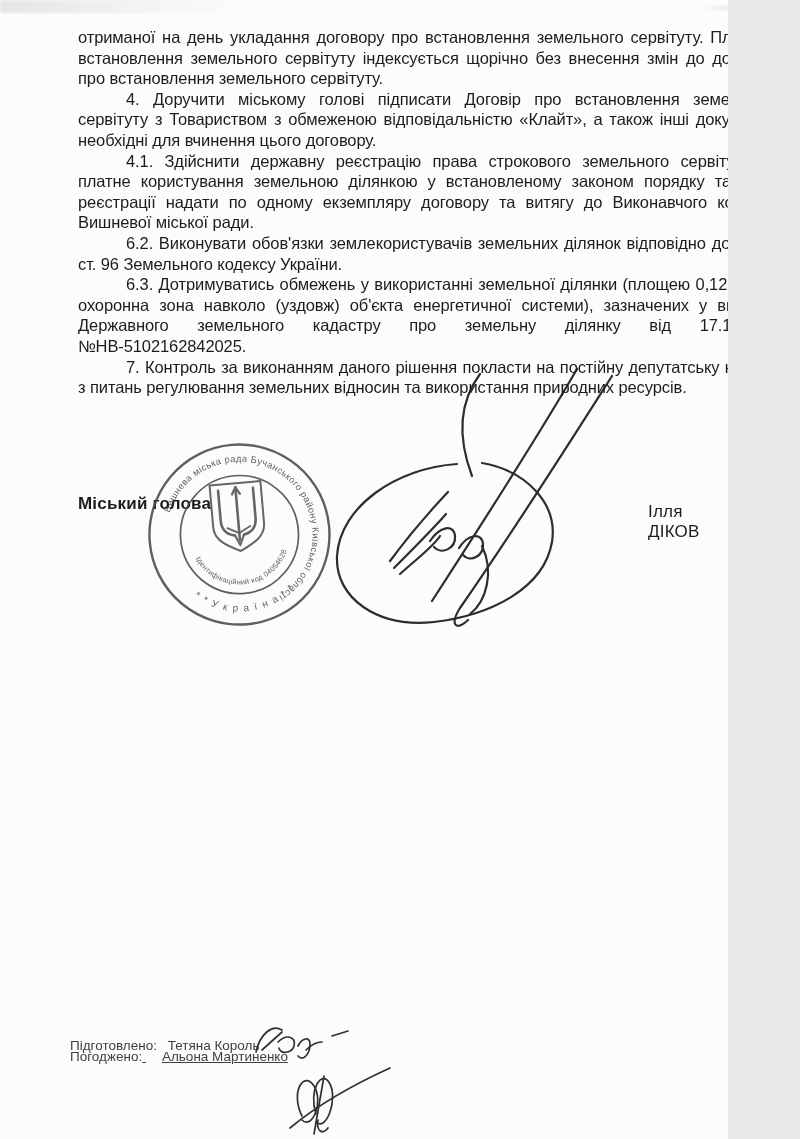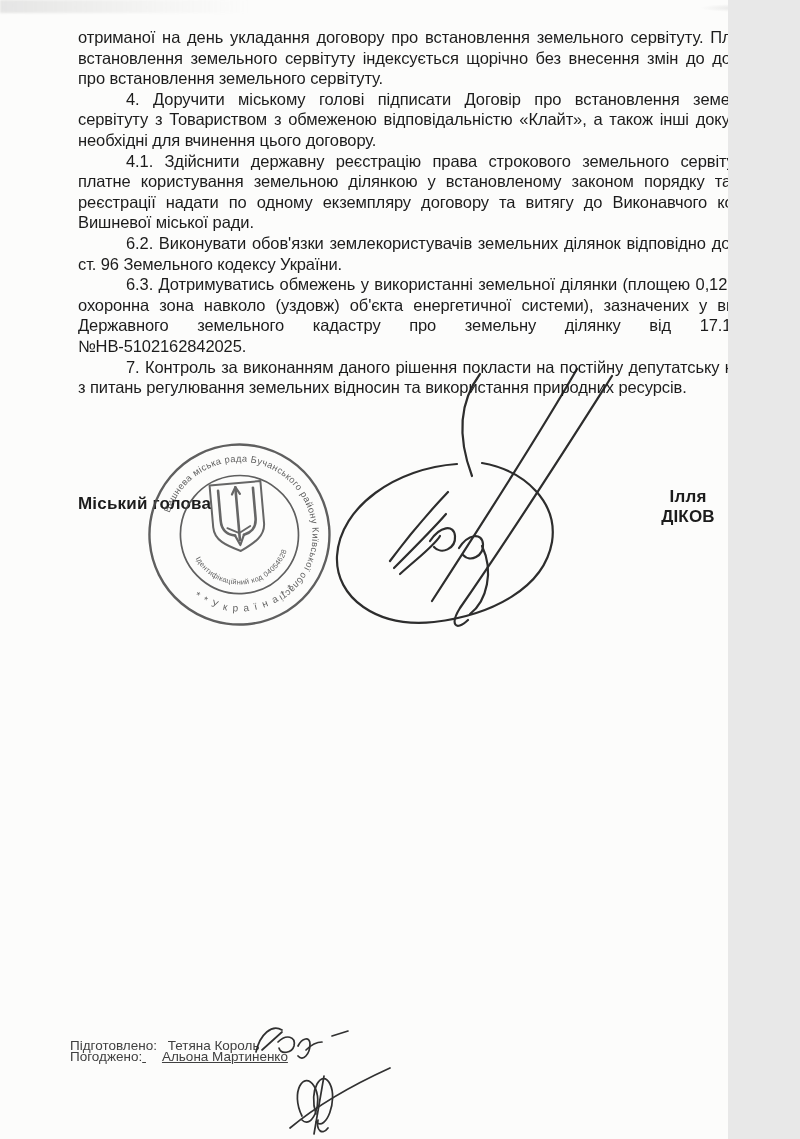--- a/index.html
+++ b/index.html
@@ -31,22 +31,22 @@
     letter-spacing: -0.1px;
     text-align: justify;
   }
   .body-text p { text-indent: 48px; }
   .body-text p.no-indent { text-indent: 0; }
   .officials-title {
     position: absolute; left: 78px; top: 494px;
     font-size: 17px; font-weight: bold; letter-spacing: 0.2px;
   }
   .officials-name {
-    position: absolute; left: 648px; top: 487px;
-    font-size: 17px; font-weight: bold; letter-spacing: 0.2px; text-align: center;
+    position: absolute; left: 648px; top: 502px;
+    font-size: 17px; font-weight: normal; letter-spacing: 0.2px;
   }
   .stamp {
     position: absolute; left: 142px; top: 437px; width: 196px; height: 196px;
     transform: rotate(-5deg);
     opacity: .88;
   }
   .stamp text {
     fill: #4a4a4a;
     font-family: "Liberation Sans", sans-serif;
   }

